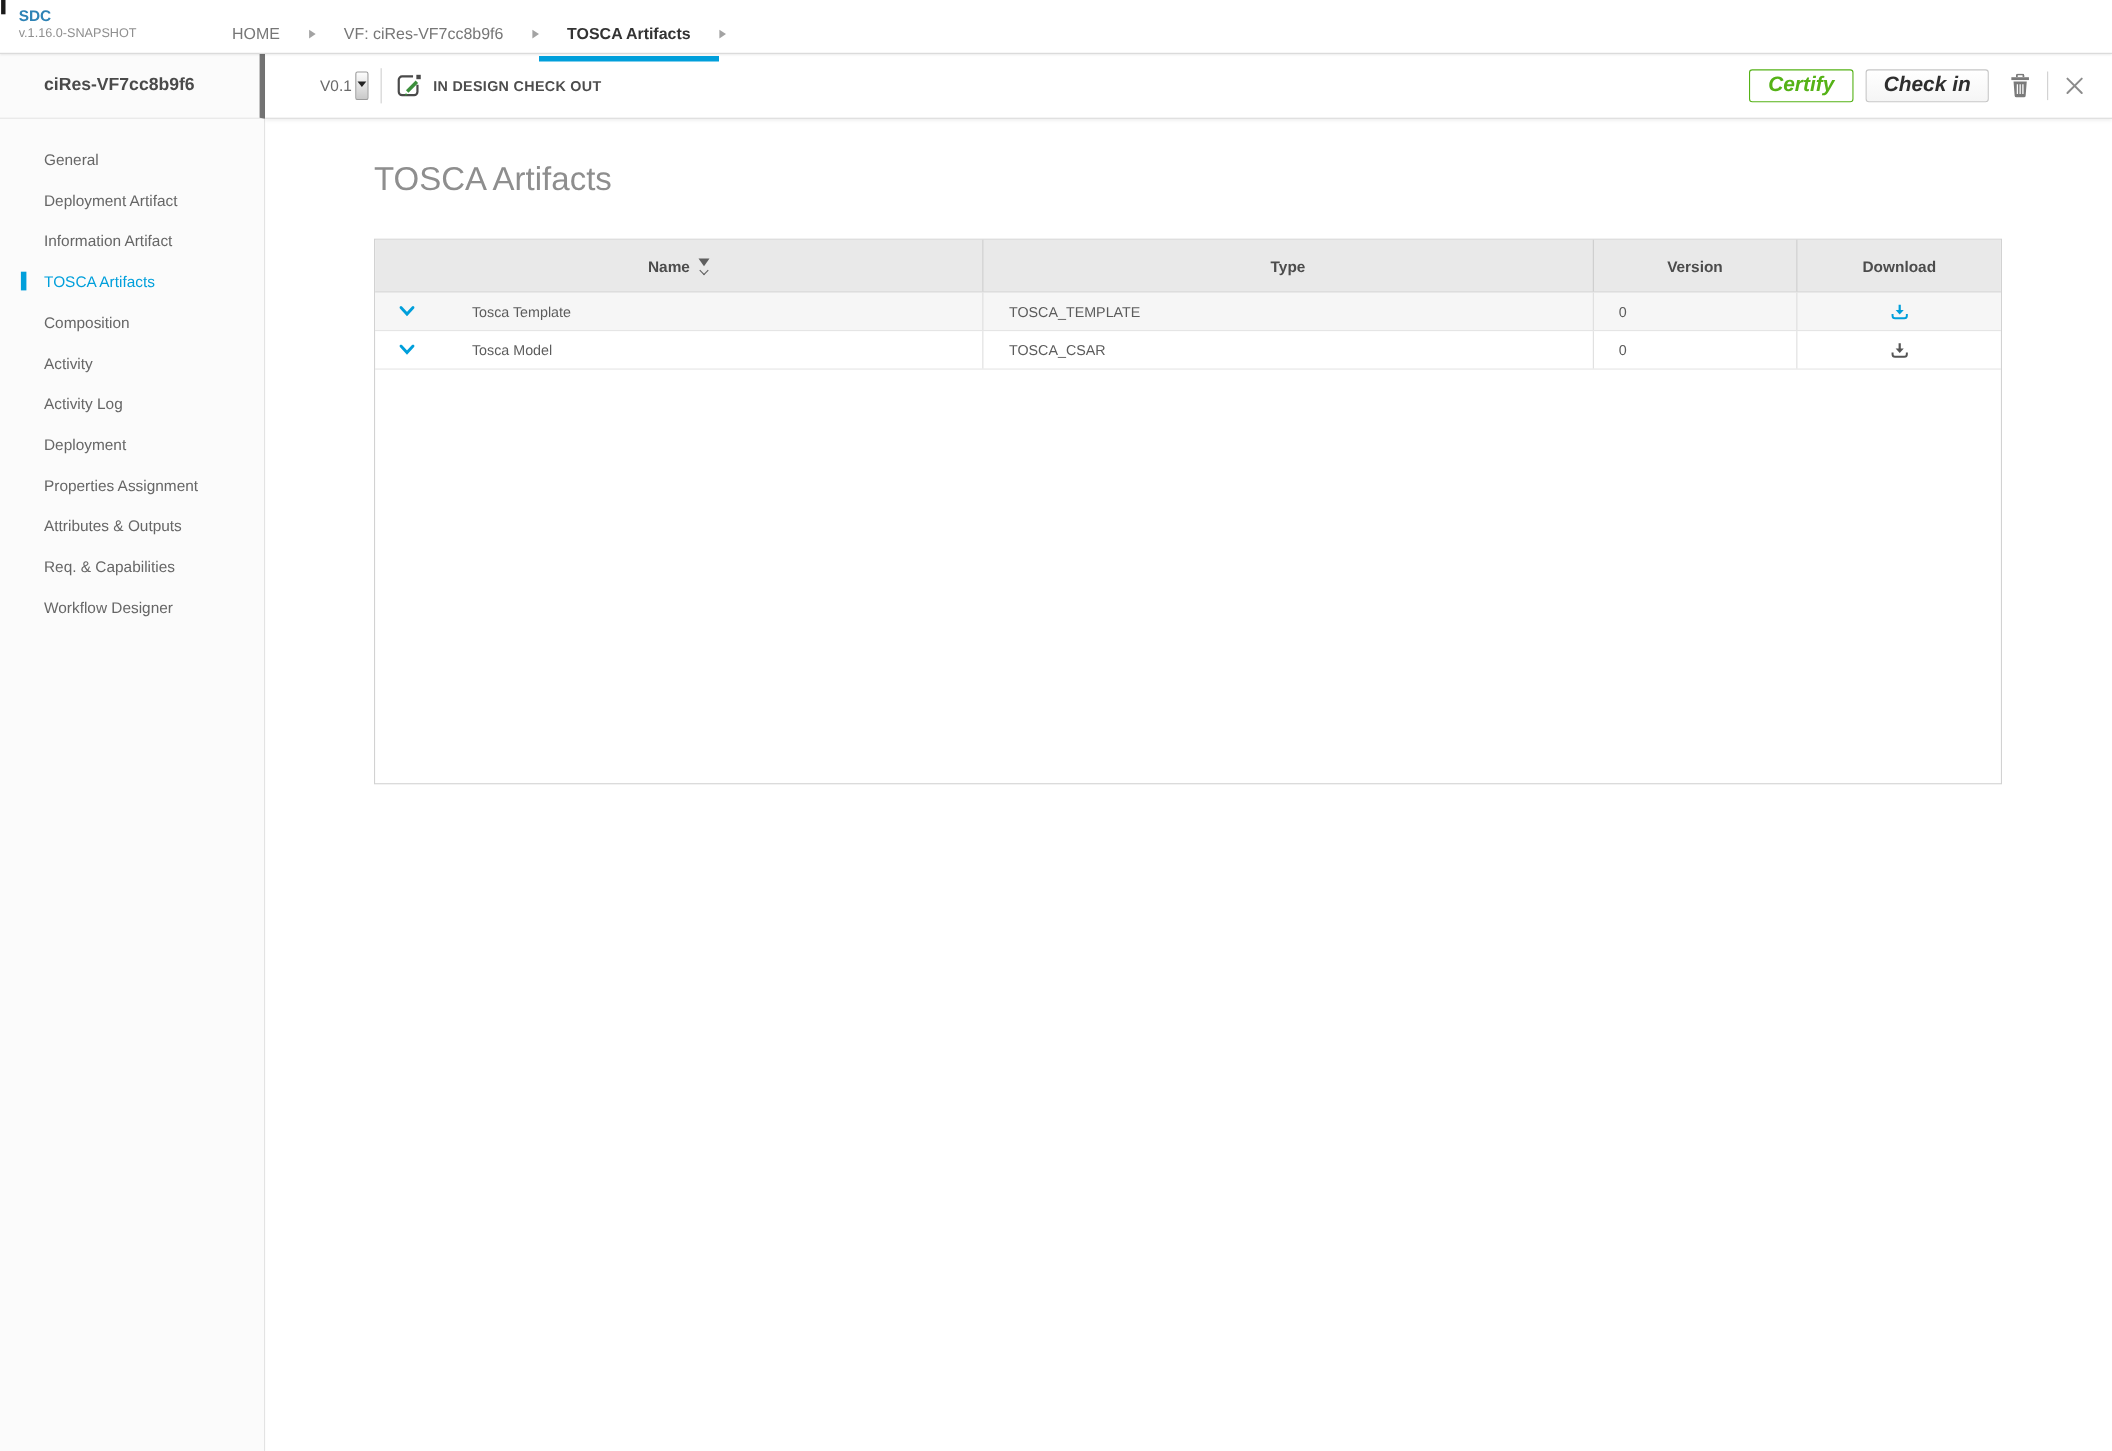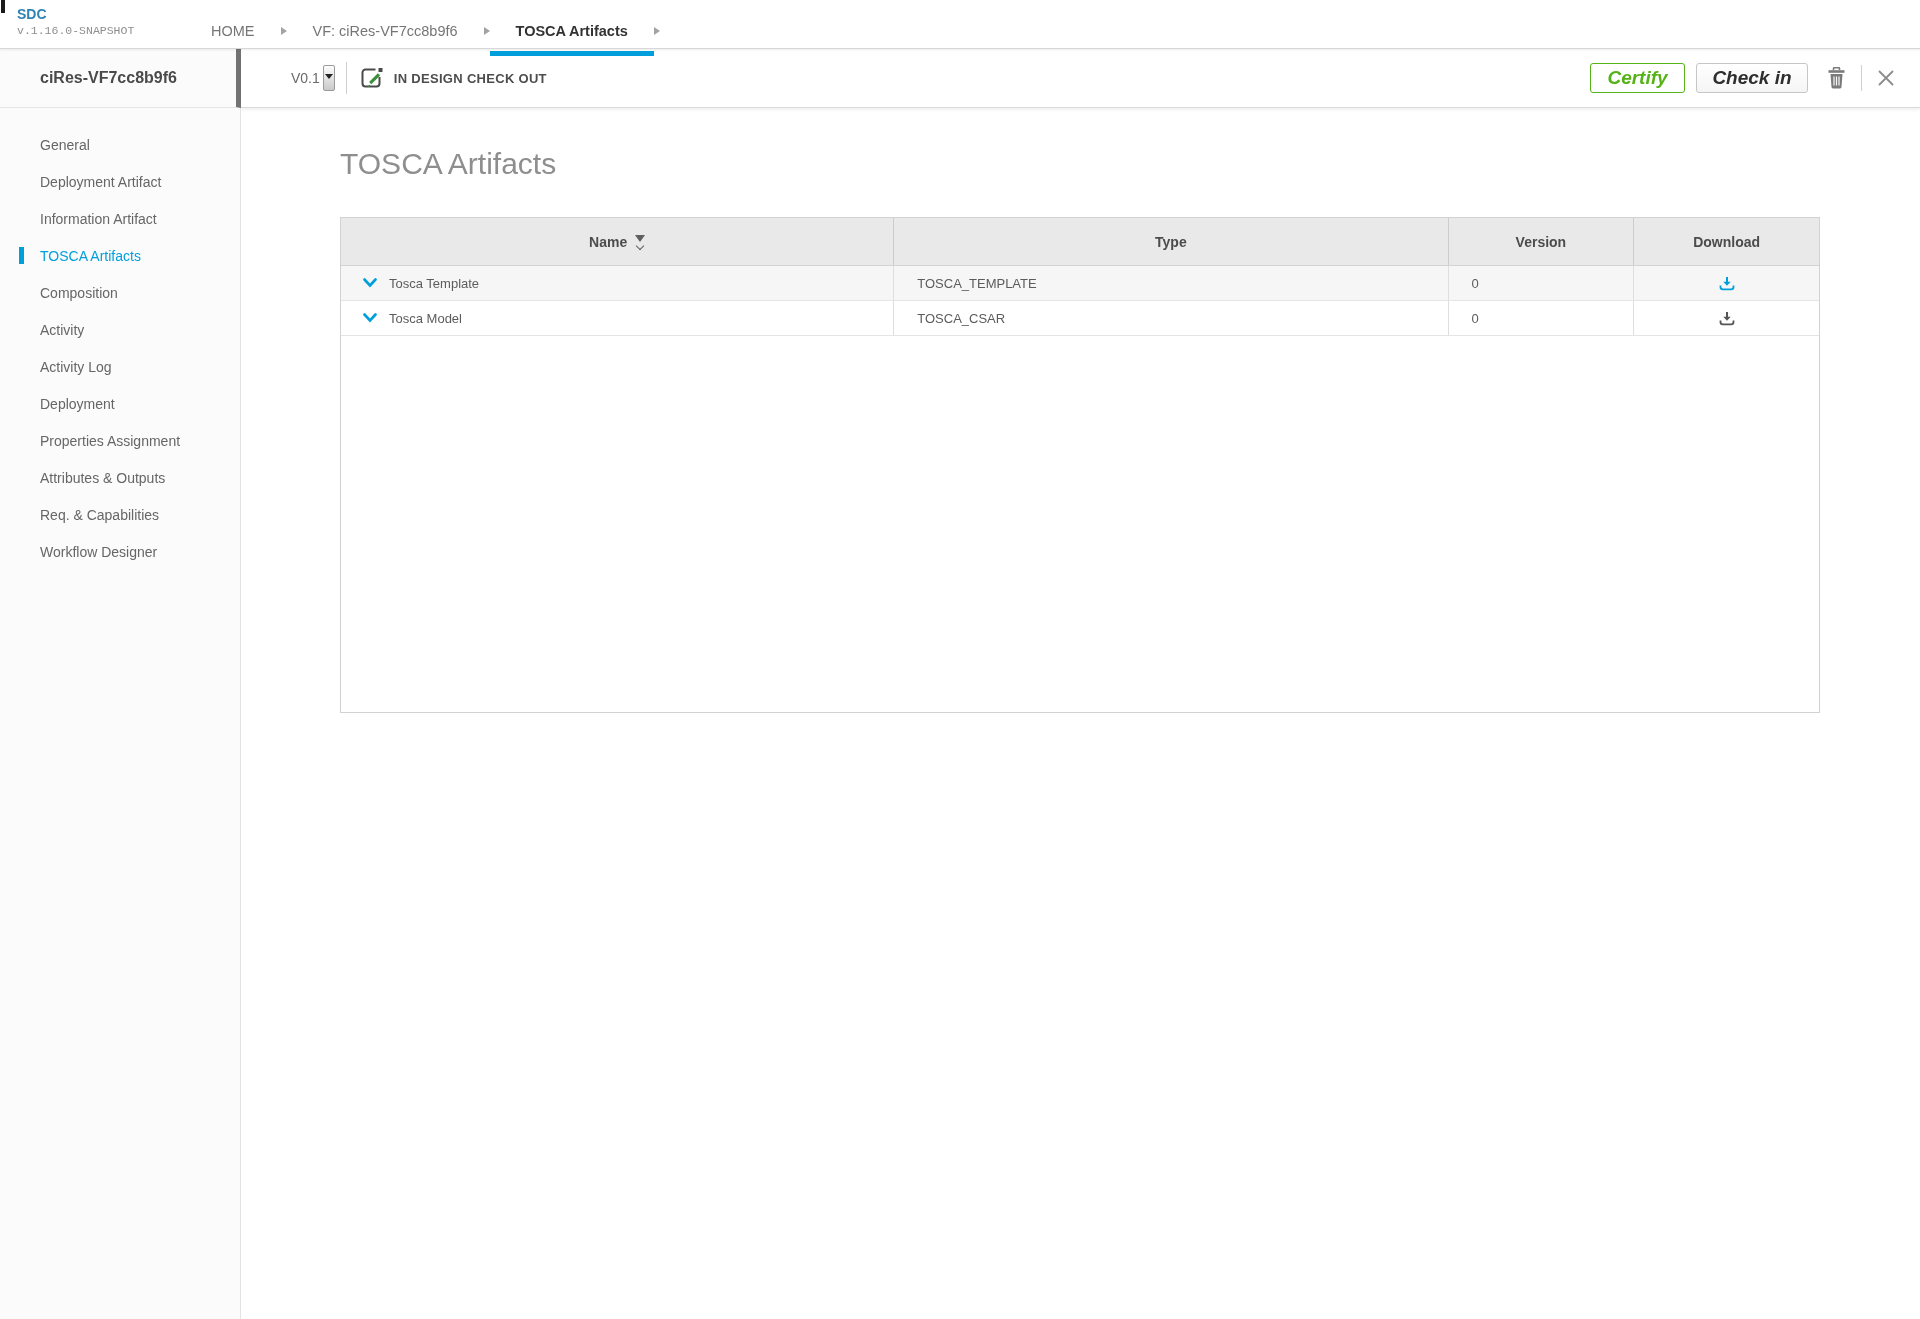--- a/index.html
+++ b/index.html
@@ -6,21 +6,21 @@
   html,body { width:1920px; height:1319px; background:#fff; overflow:hidden;
               font-family:"Liberation Sans", sans-serif; }
   :root { --accent:#009fdb; --certify:#55b217; --logo:#2e83b5; }
 
   
   .topnav { position:absolute; left:0; top:0; width:1920px; height:49px; background:#fff;
             border-bottom:1px solid #d7d7d7; box-shadow:0 1px 2px rgba(0,0,0,.08); z-index:30; }
   .corner-mark { position:absolute; left:1px; top:0; width:4px; height:13px; background:#1a1a1a; }
   .logo { position:absolute; left:17px; top:6px; line-height:1.25; }
   .logo .t { color:var(--logo); font-size:14px; font-weight:700; }
-  .logo .v { color:#8f8f8f; font-size:11.5px;font-family:Liberation Mono, monospace; }
+  .logo .v { color:#8f8f8f; font-size:11.5px; }
   .tabs { position:absolute; left:185px; top:0; height:62px; display:flex; align-items:center; }
   .tab { height:49px; display:flex; align-items:center; padding:0 26px; font-size:14.5px;
          color:#767676; cursor:pointer; white-space:nowrap; }
   .tab.active { color:#333; font-weight:700; box-shadow:inset 0 -5px 0 var(--accent); }
   .crumb-sep { width:0; height:0; border-left:6px solid #a3a3a3;
                border-top:4.5px solid transparent; border-bottom:4.5px solid transparent; }
 
   
   .panel-head { position:absolute; left:0; top:49px; width:241px; height:59px; background:#fbfbfb;
                 border-right:5px solid #737373; border-bottom:1px solid #e5e5e5;
@@ -65,21 +65,21 @@
   .g-head { display:flex; height:48px; background:#e9e9e9; border-bottom:1px solid #d2d2d2; }
   .g-hcell { display:flex; align-items:center; justify-content:center; font-size:14px; font-weight:700;
              color:#4c4c4c; border-right:1px solid #cdcdcd; }
   .g-hcell:last-child { border-right:none; }
   .g-row { display:flex; height:35px; border-bottom:1px solid #e5e5e5; }
   .g-row.alt { background:#f6f6f6; }
   .g-cell { display:flex; align-items:center; font-size:13px; color:#5c5c5c;
             border-right:1px solid #dedede; }
   .g-cell:last-child { border-right:none; }
   .c-name { width:554px; } .c-type { width:555px; } .c-ver { width:186px; } .c-dl { width:185px; }
-  .g-cell.c-name { padding-left:22px; }
+  .g-cell.c-name { padding-left:22px;gap:40px; }
   .g-cell.c-type { padding-left:23px; }
   .g-cell.c-ver  { padding-left:23px; }
   .g-cell.c-dl   { justify-content:center; }
   .expand { display:flex; align-items:center; margin-right:12px; cursor:pointer; }
   .sort-wrap { display:flex; flex-direction:column; align-items:center; margin-left:8px; cursor:pointer; }
   .funnel { width:6px; height:0; border-top:7px solid #5f5f5f;
             border-left:5px solid transparent; border-right:5px solid transparent; }
   .mini-v { width:6px; height:6px; border-right:1.6px solid #5f5f5f; border-bottom:1.6px solid #5f5f5f;
             transform:rotate(45deg); margin-top:1px; }
   .dl-link { display:flex; align-items:center; cursor:pointer; }

